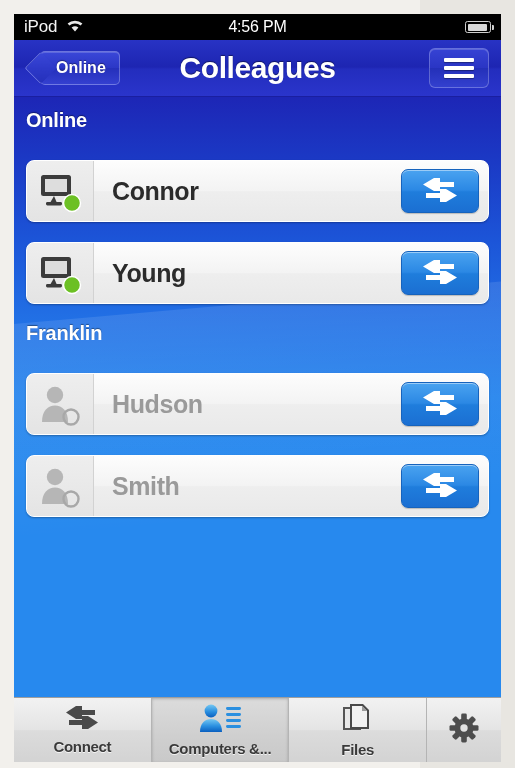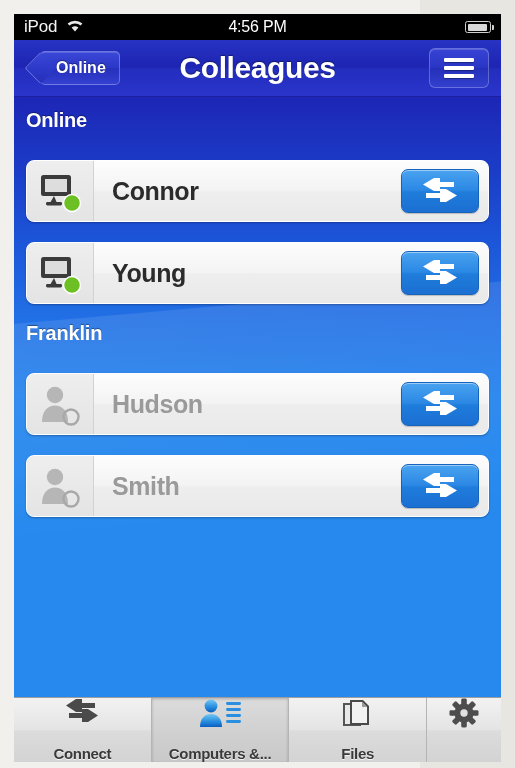--- a/index.html
+++ b/index.html
@@ -290,21 +290,21 @@
     align-items: stretch;
     background: linear-gradient(to bottom, #f2f2f2 0%, #e4e4e4 50%, #dcdcdc 51%, #d3d3d3 100%);
     border-top: 1px solid #9e9e9e;
     box-sizing: border-box;
   }
   .tab-item {
     flex: 1 1 0;
     display: flex;
     flex-direction: column;
     align-items: center;
-    justify-content: space-between;
+    justify-content: center;
     gap: 3px;
     border-right: 1px solid #b4b4b4;
     box-sizing: border-box;
     position: relative;
   }
   .tab-item:last-child { border-right: none; }
   .tab-item.active {
     background: linear-gradient(to bottom, #dcdcdc 0%, #cfcfcf 60%, #c9c9c9 100%);
     box-shadow: inset 0 1px 3px rgba(0,0,0,0.22);
   }

